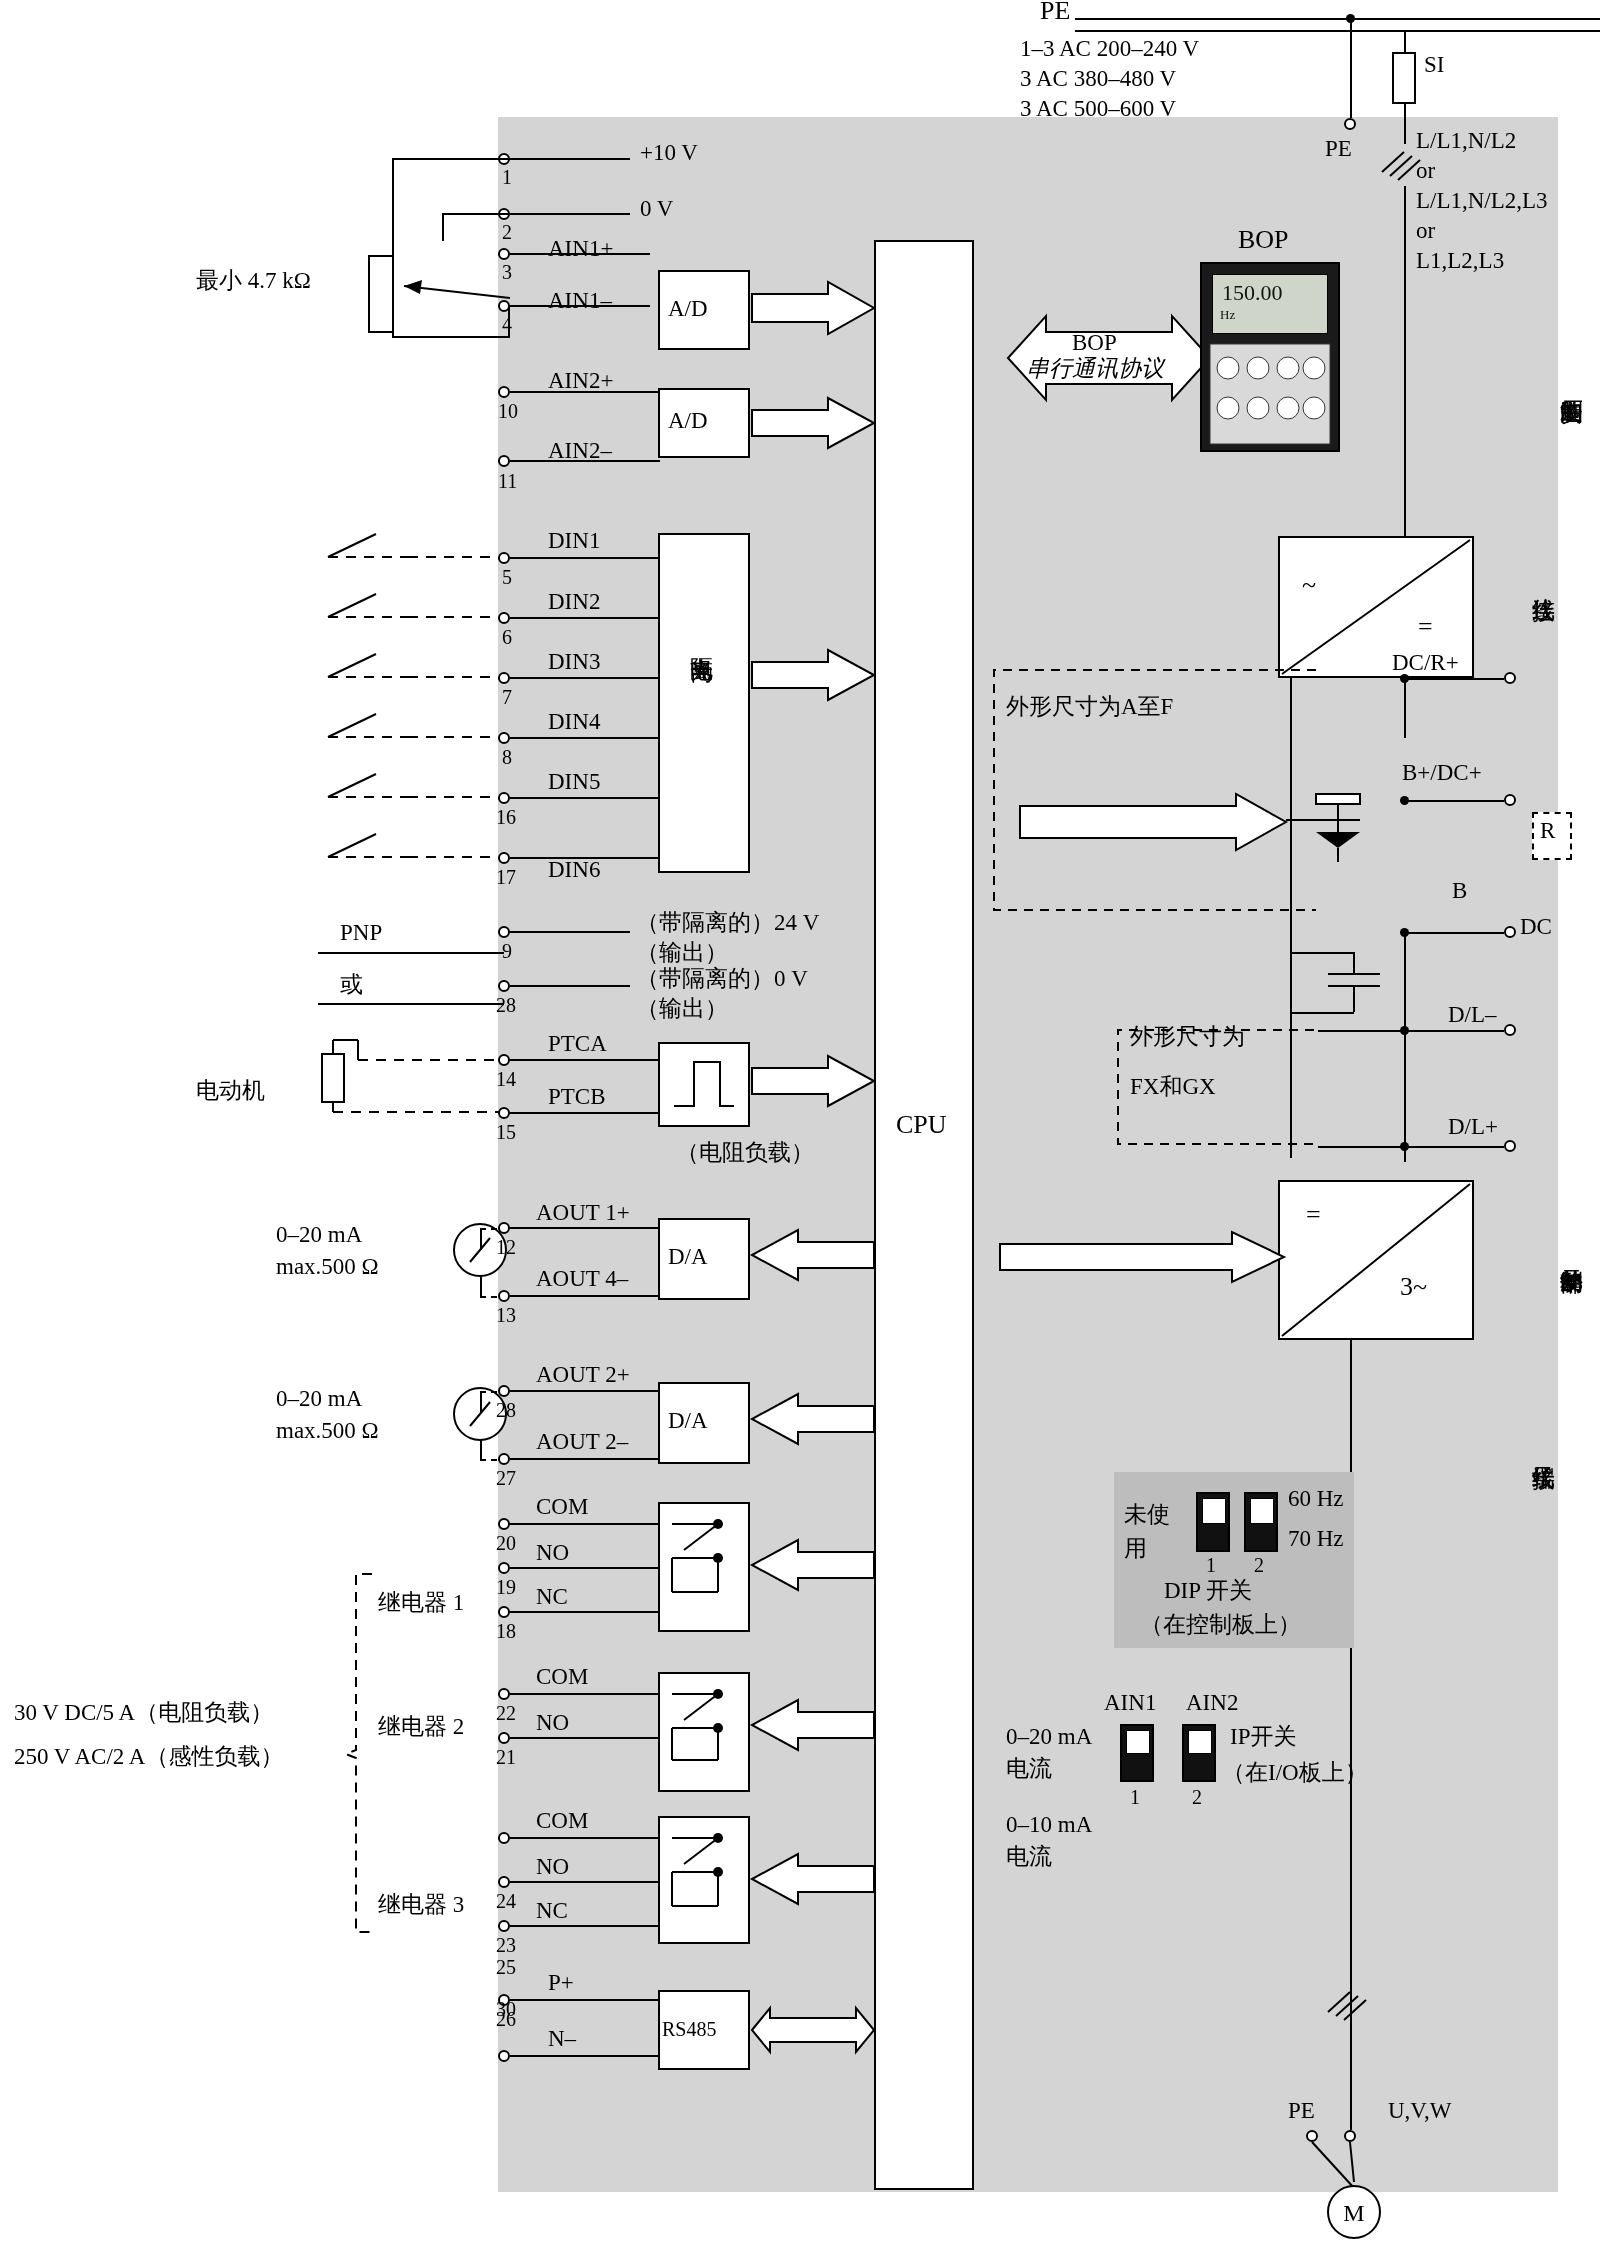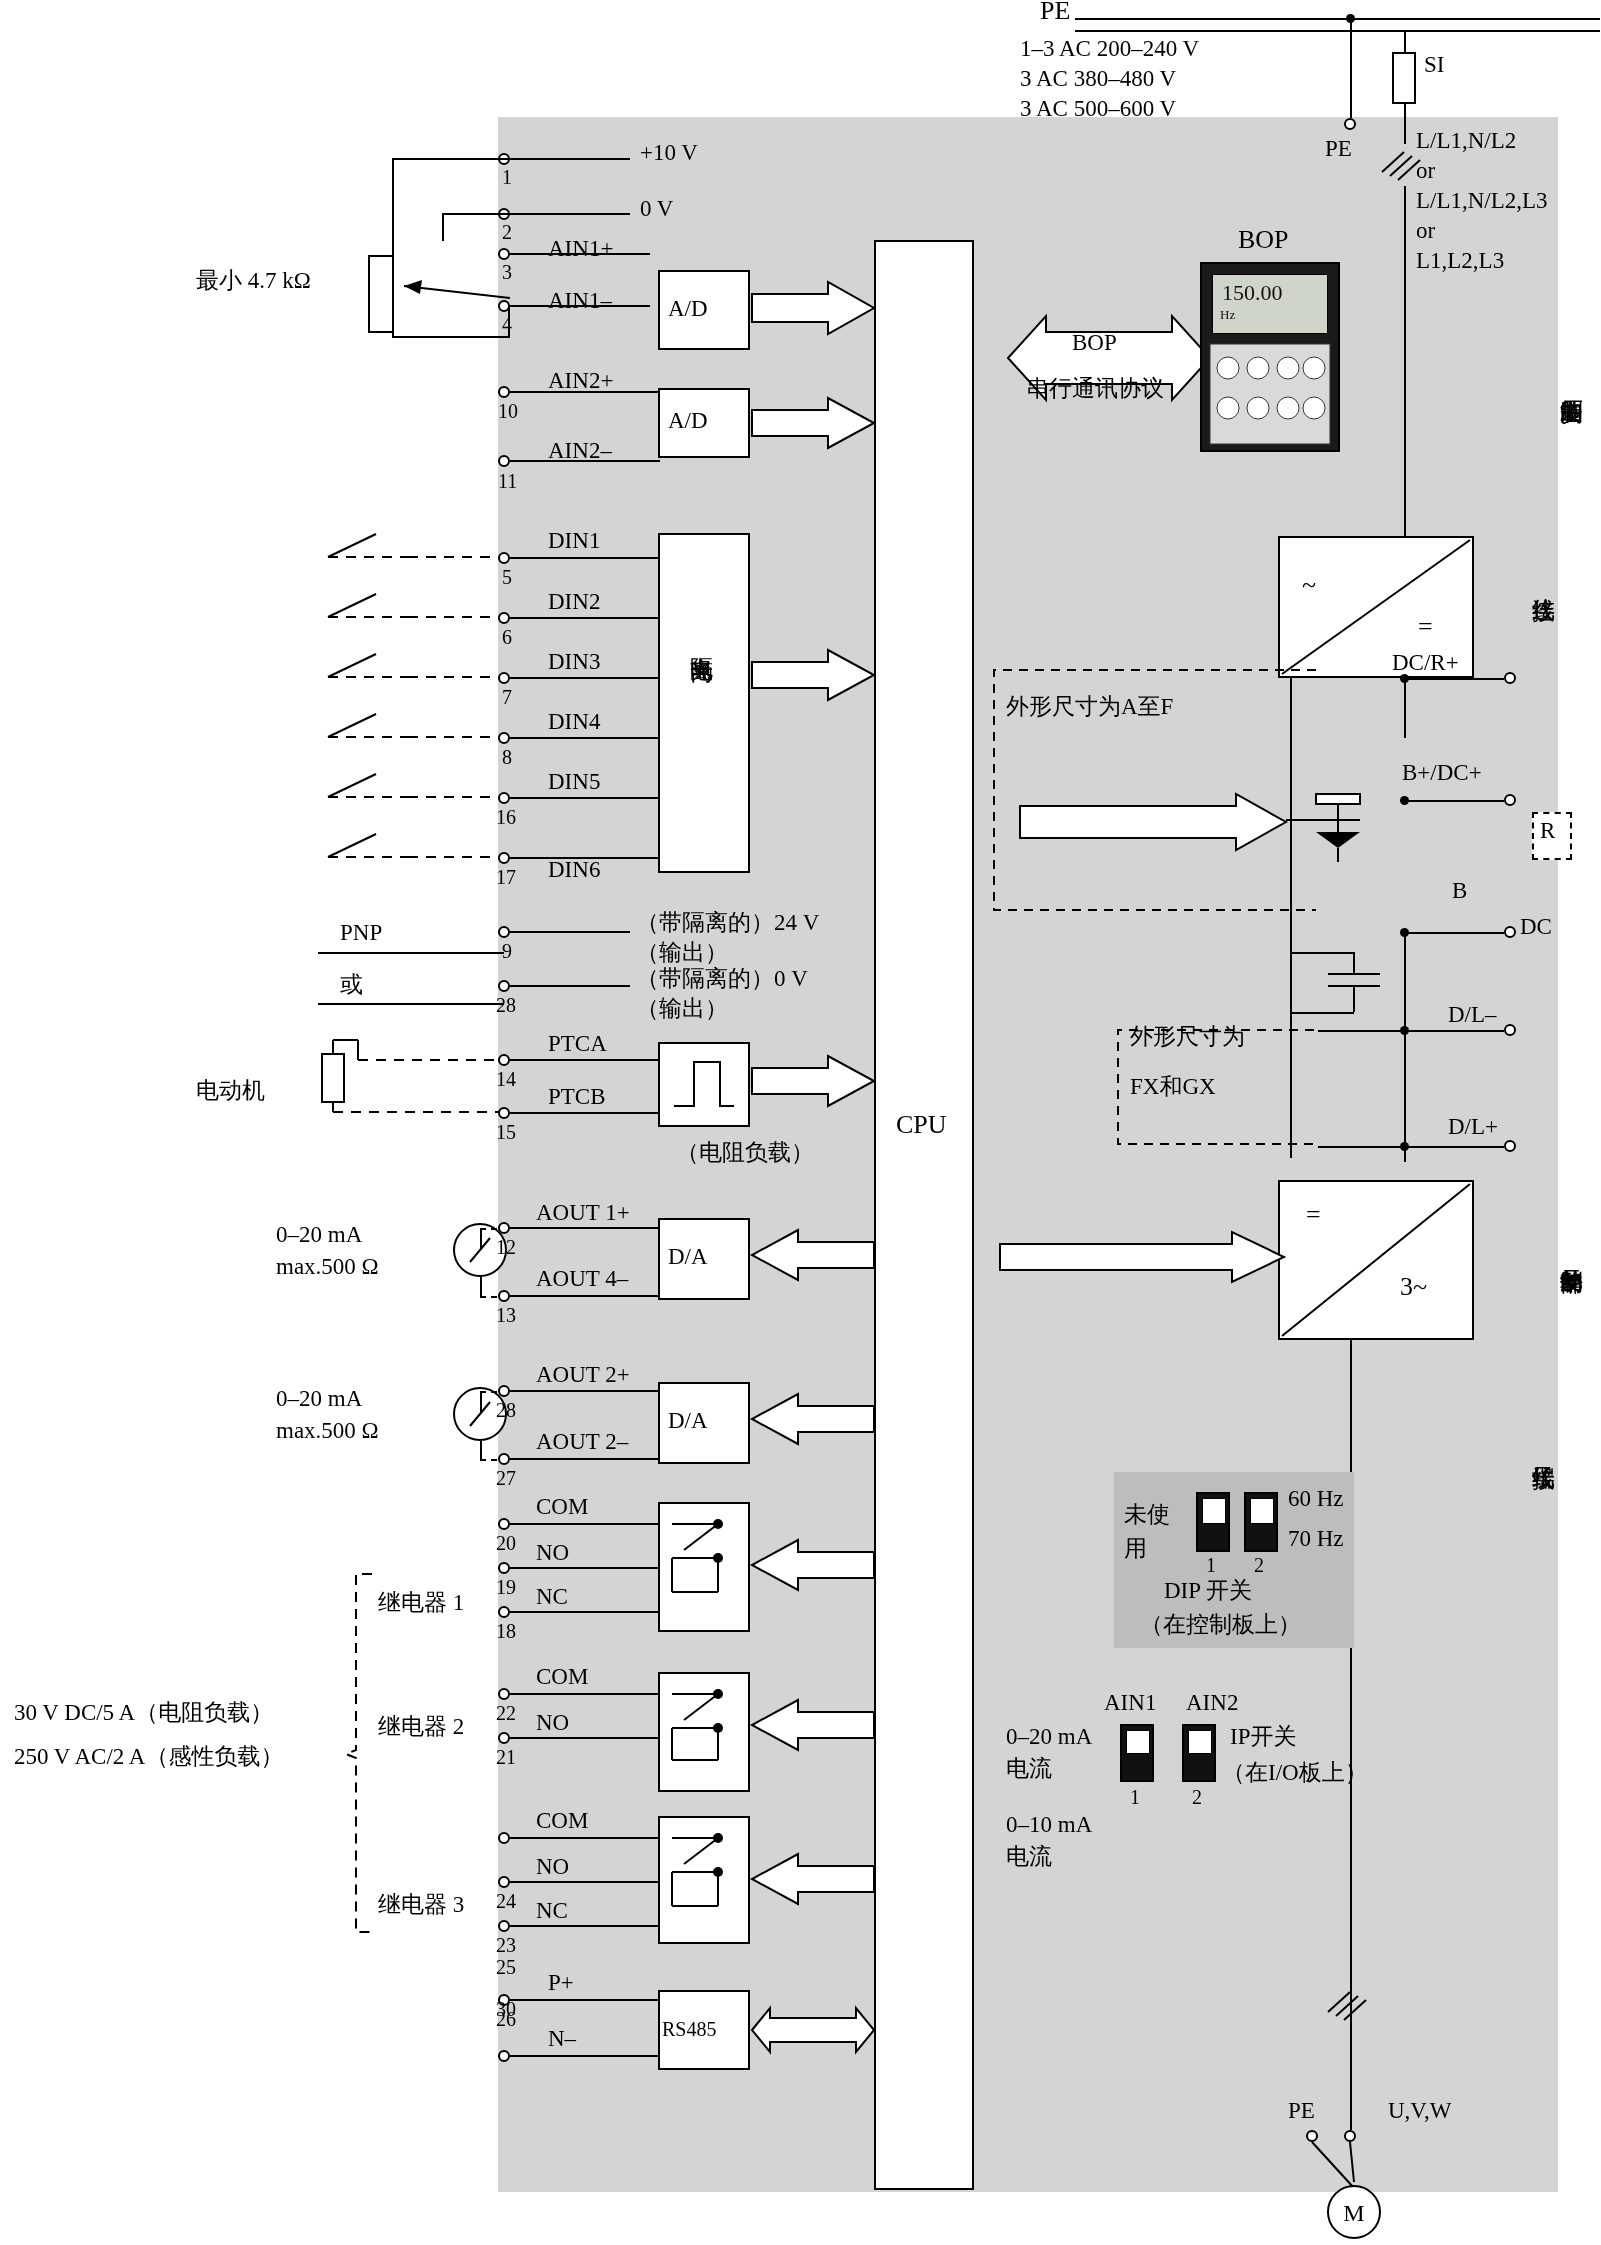--- a/index.html
+++ b/index.html
@@ -382,21 +382,21 @@
   </svg>
 
   <div class="box" style="left:874px;top:240px;width:100px;height:1950px;"></div>
   <div class="cpu-label" style="left:896px;top:1110px;">CPU</div>
 
   <div class="txt lg" style="left:1238px;top:225px;">BOP</div>
   <svg class="abs" style="left:1008px;top:310px;width:202px;height:96px;">
     <polygon points="0,48 38,6 38,22 164,22 164,6 202,48 164,90 164,74 38,74 38,90" fill="#fff" stroke="#000" stroke-width="2"></polygon>
   </svg>
   <div class="txt" style="left:1072px;top:330px;">BOP</div>
-  <div class="txt" style="left:1026px;top:376px;">串行通讯协议</div>
+  <div class="txt" style="left:1026px;top:356px;font-style:italic;">串行通讯协议</div>
 
   <div class="box" style="left:1200px;top:262px;width:140px;height:190px;background:#1a1a1a;border-color:#000;"></div>
   <div class="box" style="left:1212px;top:274px;width:116px;height:60px;background:#cfd6c9;border:1px solid #000;"></div>
   <div class="txt" style="left:1222px;top:280px;font-size:22px;color:#111;">150.00</div>
   <div class="txt sm" style="left:1220px;top:308px;font-size:13px;color:#111;">Hz</div>
   <svg class="abs" style="left:1210px;top:344px;width:120px;height:100px;">
     <rect x="0" y="0" width="120" height="100" fill="#d9d9d9" stroke="#333" stroke-width="1"></rect>
     <circle cx="18" cy="24" r="11" fill="#fff" stroke="#333"></circle>
     <circle cx="48" cy="24" r="11" fill="#fff" stroke="#333"></circle>
     <circle cx="78" cy="24" r="11" fill="#fff" stroke="#333"></circle>

